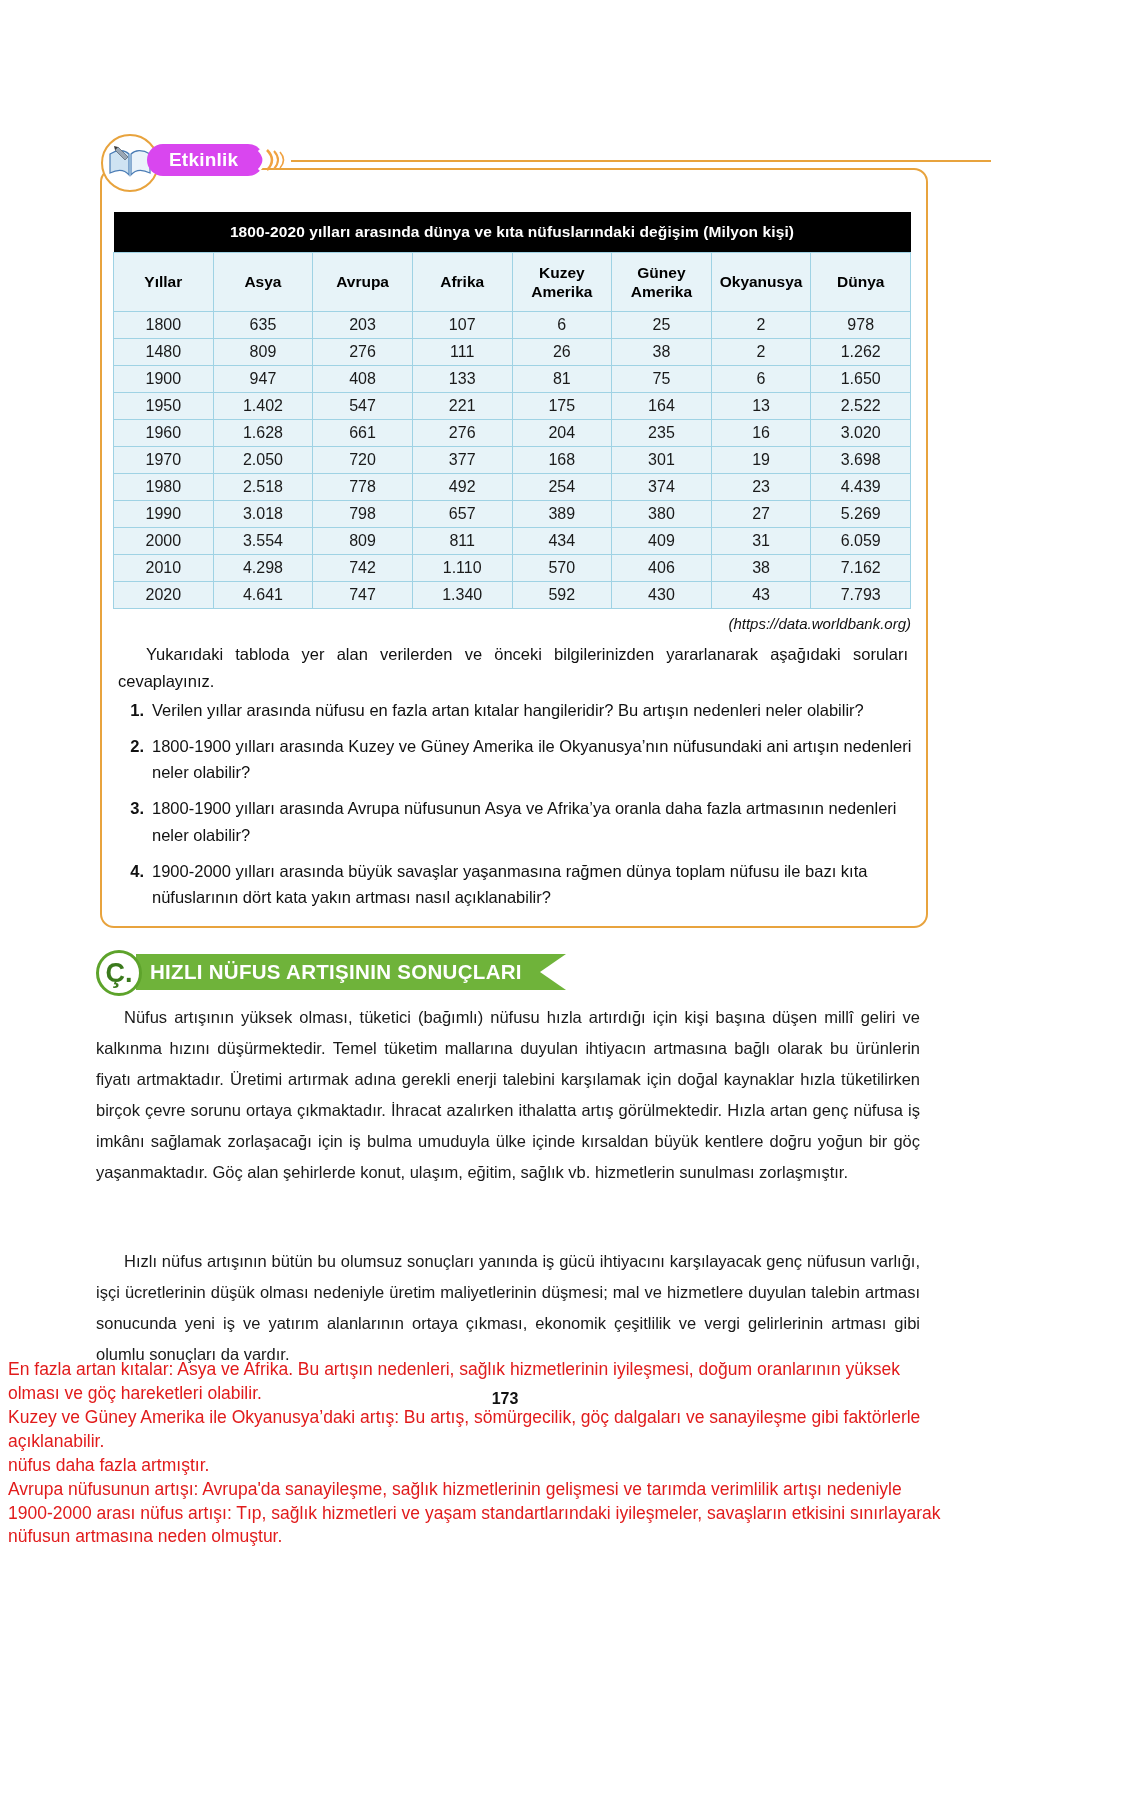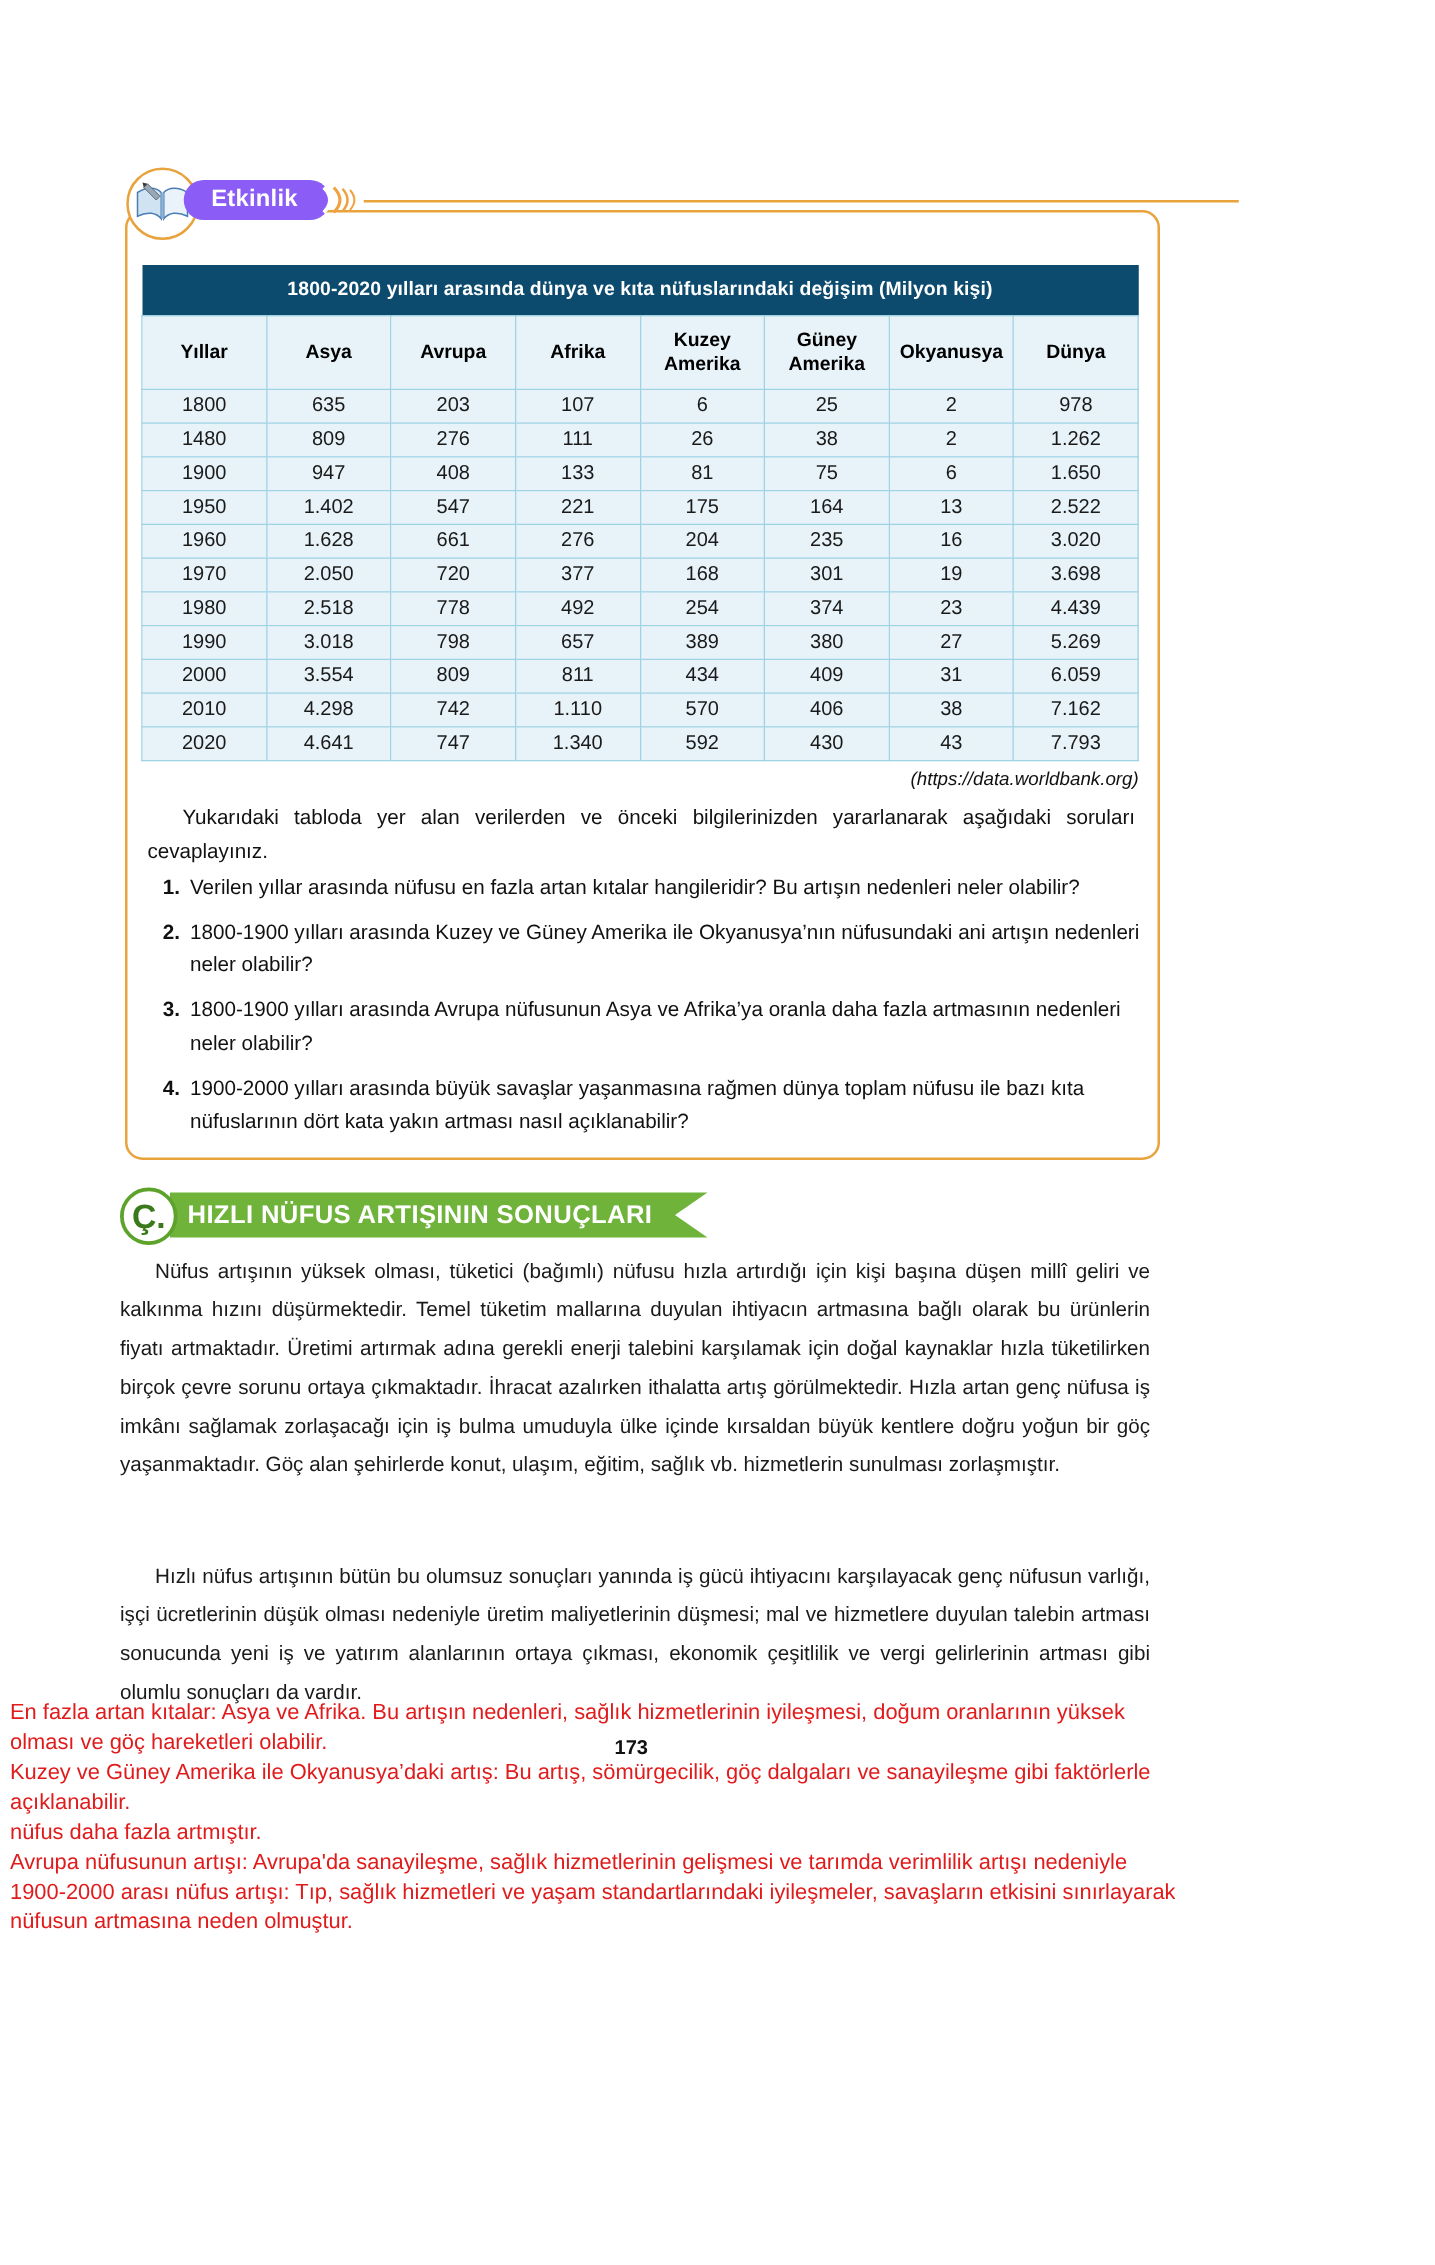--- a/index.html
+++ b/index.html
@@ -55,21 +55,21 @@
     width: 44px;
     height: 36px;
   }
   .etkinlik-pill {
     position: absolute;
     left: 52px;
     top: 12px;
     height: 32px;
     padding: 0 26px 0 22px;
     border-radius: 16px;
-    background: #8b5cf6;
+    background: #d946ef;
     color: #fff;
     font-weight: bold;
     font-size: 19px;
     line-height: 32px;
     letter-spacing: .2px;
     white-space: nowrap;
   }
   .etkinlik-arcs {
     position: absolute;
     left: 160px;
@@ -90,21 +90,21 @@
   .pop-table {
     position: absolute;
     left: 113px;
     top: 212px;
     width: 798px;
     border-collapse: collapse;
     table-layout: fixed;
   }
   .pop-table caption,
   .pop-table .caption-row th {
-    background: #0c4a6e;
+    background: #000000;
     color: #ffffff;
     font-size: 15.5px;
     font-weight: bold;
     padding: 11px 6px 11px 6px;
     text-align: center;
     letter-spacing: .1px;
   }
   .pop-table th.colhead {
     background: #E7F3F8;
     color: #000;

